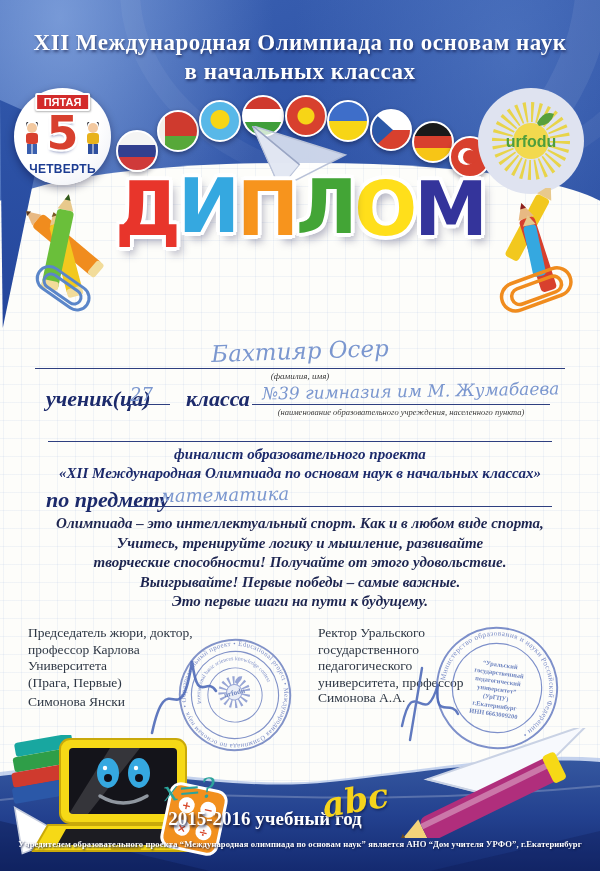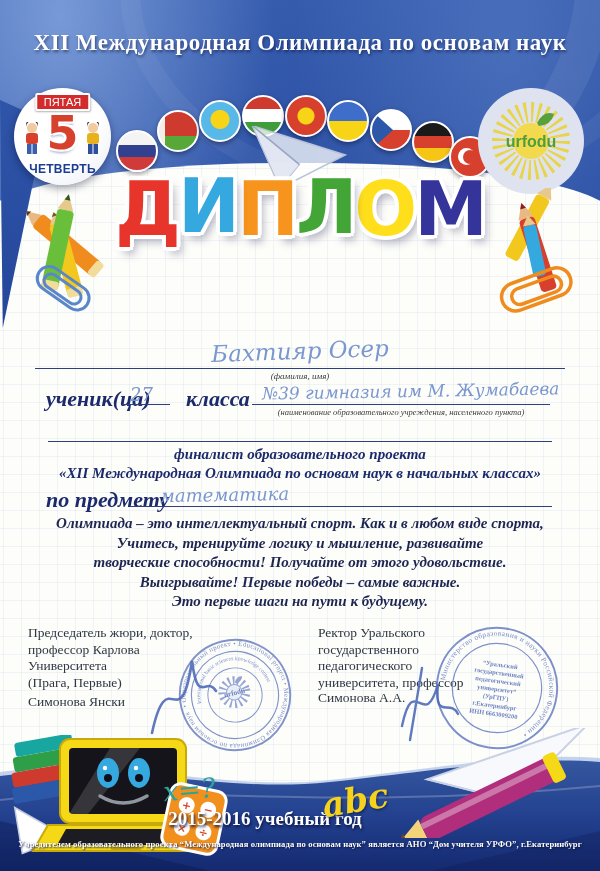--- a/index.html
+++ b/index.html
@@ -14,21 +14,21 @@
   .swirl.b{width:520px;height:380px;left:120px;top:-220px;border:20px solid rgba(255,255,255,.05);}
 
   
   .title{position:absolute;left:0;right:0;text-align:center;color:#fff;font-weight:bold;
     font-size:23px;letter-spacing:.5px;text-shadow:1px 2px 3px rgba(0,0,40,.5);}
   .title.l1{top:30px;} .title.l2{top:59px;}
 
   .badge{position:absolute;left:14px;top:88px;width:97px;height:97px;border-radius:50%;
     background:radial-gradient(circle at 35% 30%,#ffffff 55%,#e7eaf2);box-shadow:0 3px 8px rgba(0,0,40,.4);}
   .badge-top{position:absolute;top:5px;left:50%;transform:translateX(-50%);background:#d32b2b;color:#fff;
-    font-family:"Liberation Sans",sans-serif;font-weight:normal;font-size:11px;padding:1px 7px;border:2px solid #fff;border-radius:2px;box-shadow:0 1px 2px rgba(0,0,0,.3);}
+    font-family:"Liberation Sans",sans-serif;font-weight:bold;font-size:11px;padding:1px 7px;border:2px solid #fff;border-radius:2px;box-shadow:0 1px 2px rgba(0,0,0,.3);}
   .badge-num{position:absolute;top:18px;left:50%;transform:translateX(-50%);color:#d8402e;font-family:"DejaVu Sans",sans-serif;
     font-size:46px;font-weight:800;text-shadow:-2px -2px 0 #fff,2px -2px 0 #fff,-2px 2px 0 #fff,2px 2px 0 #fff,0 3px 3px rgba(20,40,120,.5);}
   .badge-bottom{position:absolute;bottom:9px;left:50%;transform:translateX(-50%);color:#1d3d92;
     font-family:"Liberation Sans",sans-serif;font-weight:800;font-size:12px;letter-spacing:.3px;}
   .kid{position:absolute;top:34px;}
   .kid.kl{left:9px;} .kid.kr{right:9px;}
 
   .flag{position:absolute;width:38px;height:38px;border-radius:50%;border:2px solid #fff;
     box-shadow:0 2px 5px rgba(0,0,30,.4);overflow:hidden;}
   .flag-russia{background:linear-gradient(#f4f4f4 0 34%,#31408f 34% 67%,#cf3a3a 67%);}
@@ -97,20 +97,21 @@
     font-weight:bold;font-size:8.6px;text-shadow:1px 1px 2px #0a1440;letter-spacing:.1px;}
 </style>
 </head>
 <body>
 
 <div class="page">
   <div class="swirl a"></div>
   <div class="swirl b"></div>
 
   <div class="title l1">XII Международная Олимпиада по основам наук</div>
+  <div class="title l2">в начальных классах</div>
 
   <div class="sheet"></div>
   <div class="wedge-tl"></div>
 
   <div class="badge">
     <span class="badge-top">ПЯТАЯ</span>
     <span class="badge-num">5</span>
     <span class="badge-bottom">ЧЕТВЕРТЬ</span>
     <svg class="kid kl" width="18" height="34" viewBox="0 0 18 34">
       <circle cx="9" cy="6" r="5" fill="#f3c9a0"></circle>

